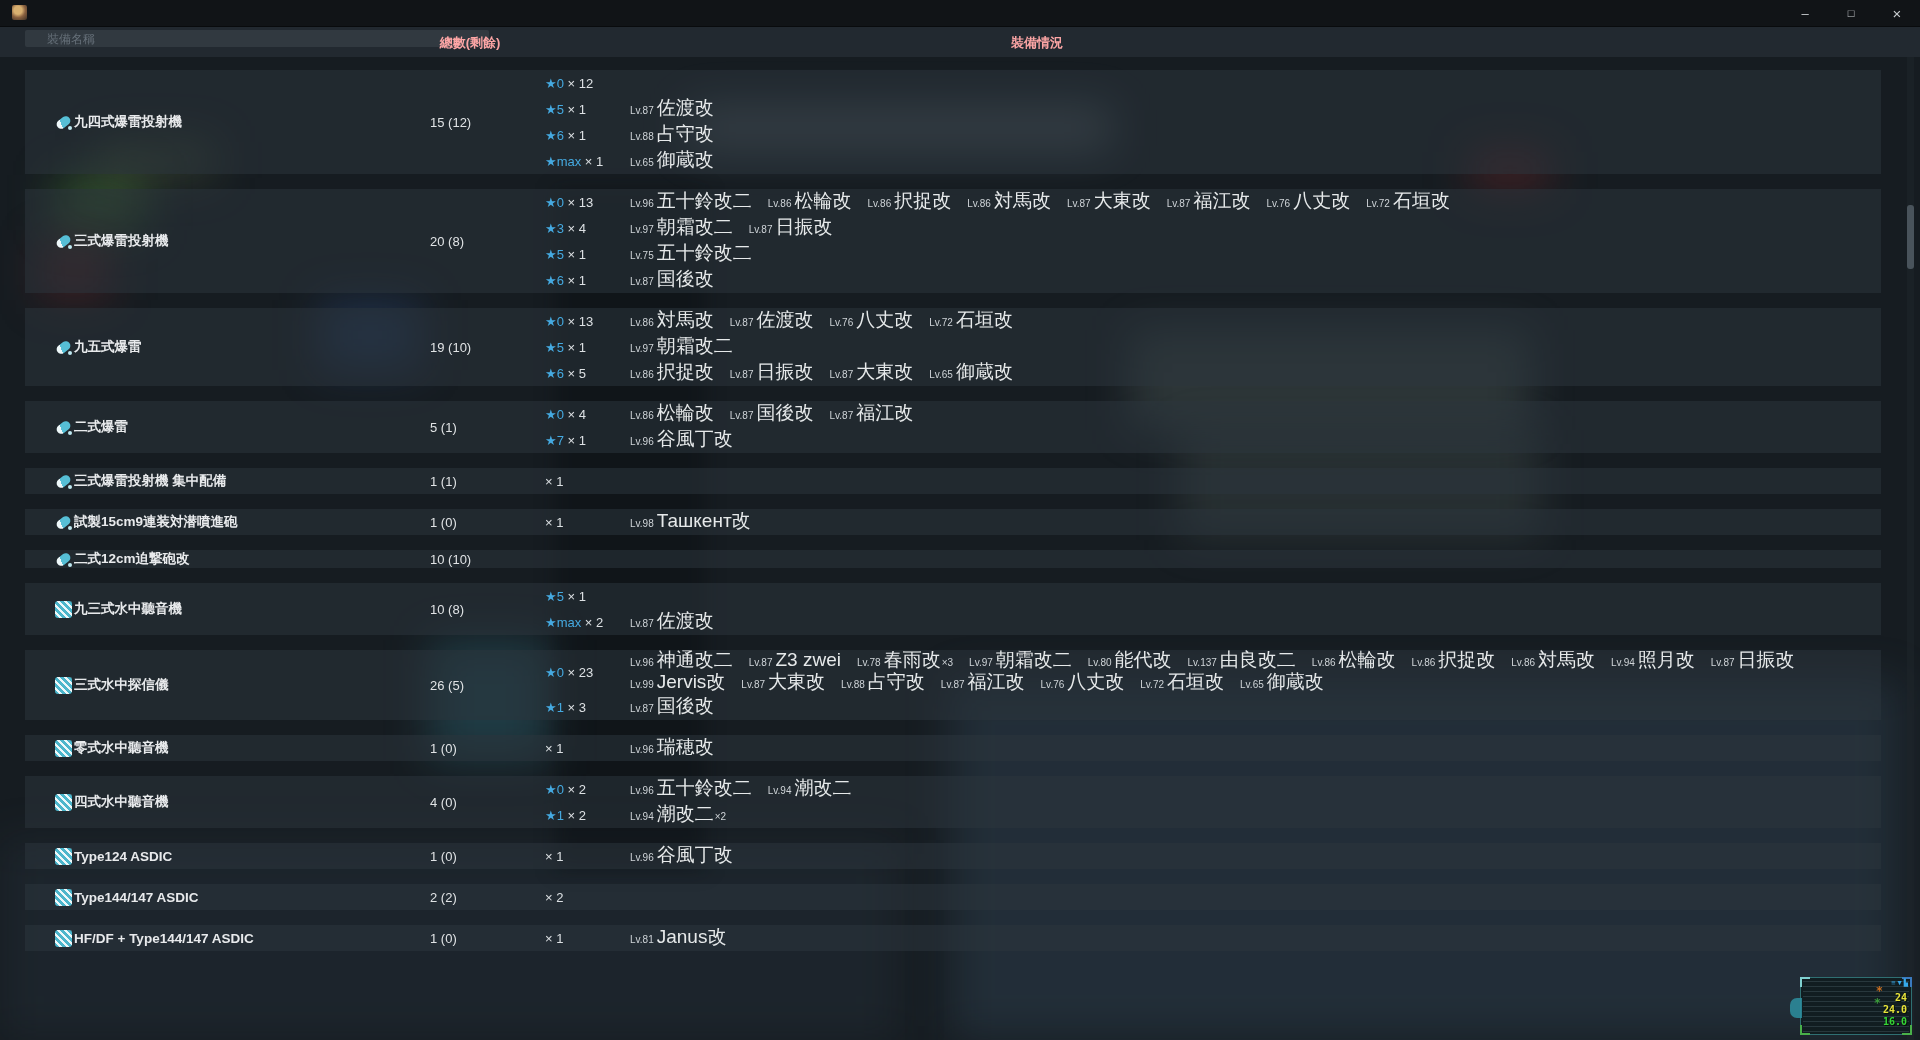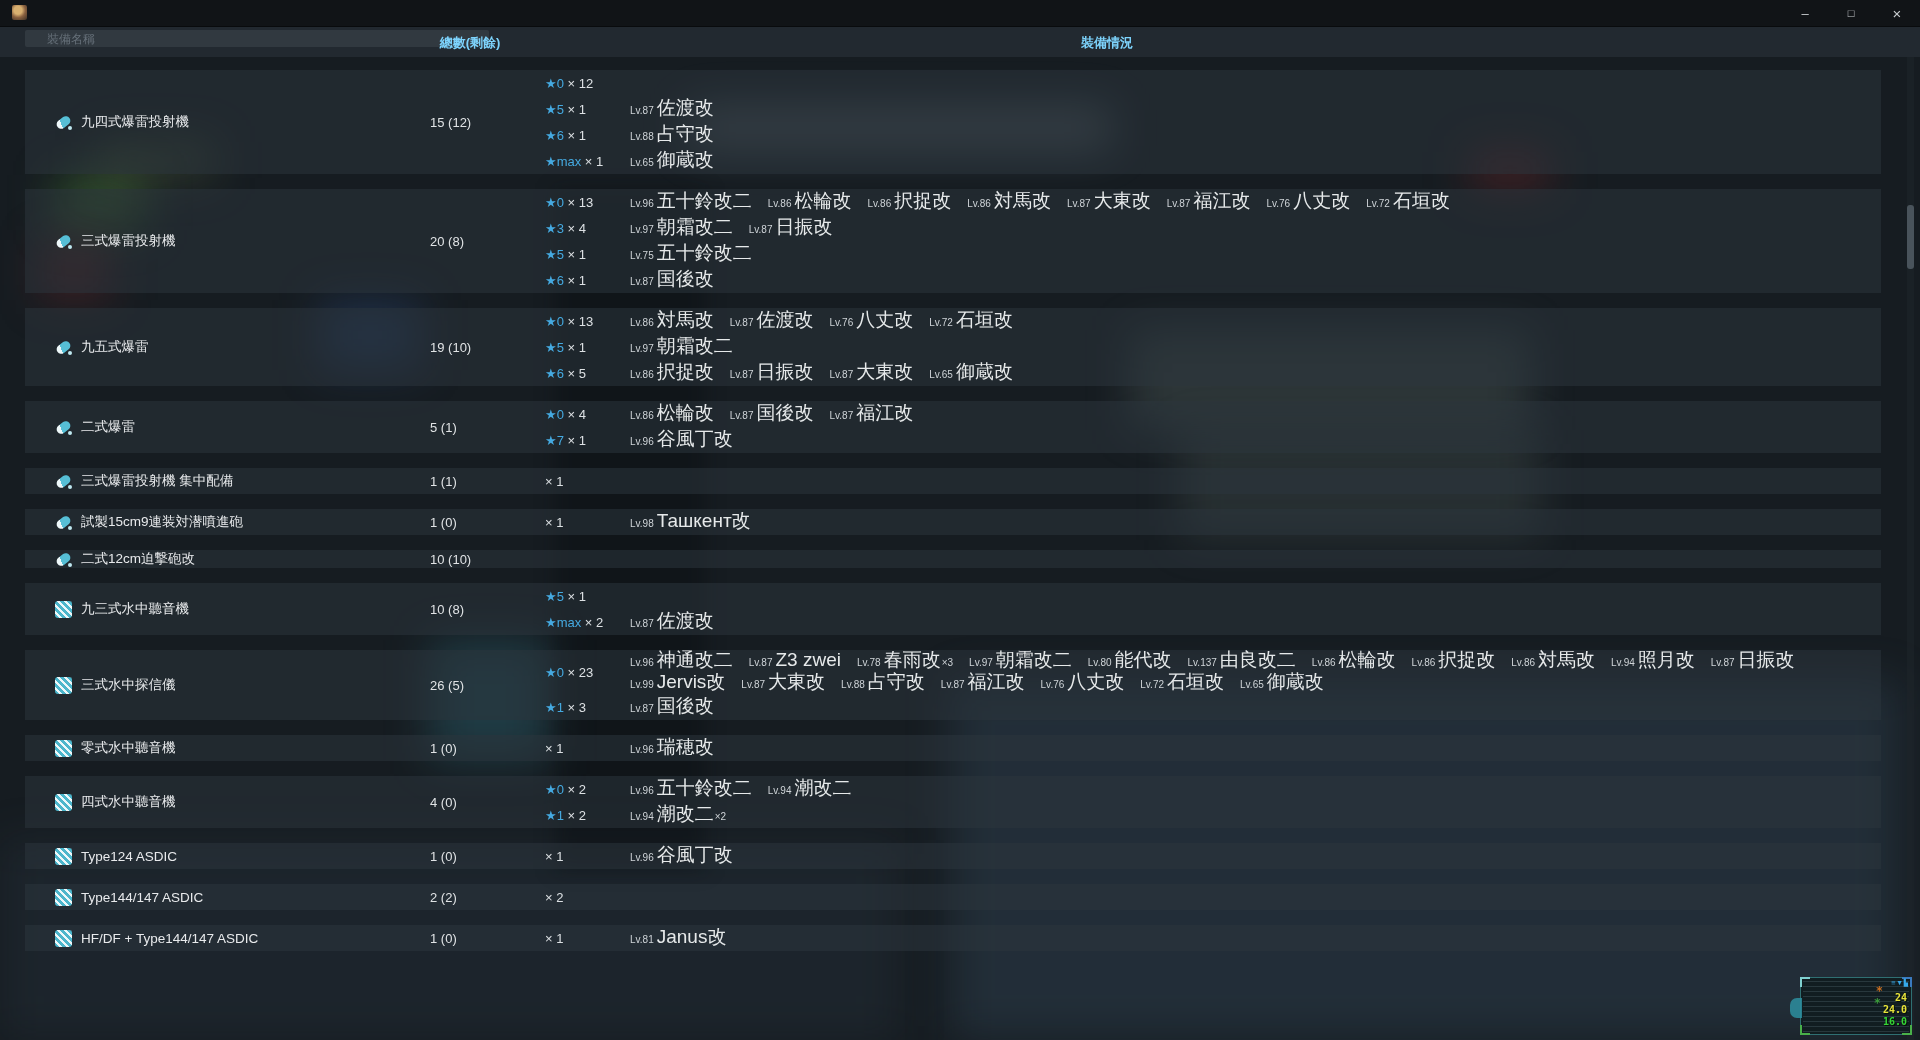--- a/index.html
+++ b/index.html
@@ -15,28 +15,28 @@
     justify-content:center;color:#c9cdd0;font-size:13px;cursor:default;}
   #btn-min{right:92px}#btn-max{right:46px;font-size:11px}#btn-close{right:0;font-size:15px}
   
   .toolbar{position:absolute;left:0;top:26px;width:100%;height:31px;
     background:rgba(38,45,52,.8);z-index:2;}
   .search{position:absolute;left:25px;top:30px;width:464px;height:17px;box-sizing:border-box;
     background:rgba(58,66,74,.65);border:none;border-radius:2px;color:#dfe3e6;
     padding:0 10px 0 22px;font-size:12px;outline:none;z-index:3;
     font-family:"Liberation Sans","DejaVu Sans",sans-serif;}
   .search::placeholder{color:#667079;}
-  .col-head{position:absolute;top:34px;font-weight:bold;font-size:13px;color:#7dd3fc;z-index:3;}
+  .col-head{position:absolute;top:34px;font-weight:bold;font-size:13px;color:#fca5a5;z-index:3;}
   #head-total{left:412px;width:116px;text-align:center;}
-  #head-status{left:993px;width:140px;text-align:right;font-family:Liberation Serif, serif;}
+  #head-status{left:967px;width:140px;text-align:center;font-family:Liberation Serif, serif;}
   
   .table{position:absolute;left:25px;top:70px;width:1856px;z-index:2;}
   .block{display:flex;align-items:center;margin-bottom:15px;background:rgba(44,54,62,.52);}
-  .cell-name{flex:0 0 380px;display:flex;align-items:center;gap:9px;
-    padding-left:30px;box-sizing:border-box;}
+  .cell-name{flex:0 0 380px;display:flex;align-items:center;gap:2px;
+    padding-left:30px;box-sizing:border-box;font-weight:bold;}
   .eq-name{font-size:13.5px;color:#e8eaec;}
   .cell-count{flex:0 0 140px;padding-left:25px;box-sizing:border-box;font-size:13px;color:#e0e3e5;}
   .cell-details{flex:1;padding-right:24px;}
   .lvl-line{display:flex;align-items:center;min-height:26px;}
   .lvl-label{flex:0 0 85px;color:#dde1e4;font-size:13px;white-space:nowrap;}
   .star{color:#45a9e0;}
   .ships{display:flex;flex-wrap:wrap;column-gap:16px;align-items:baseline;line-height:19px;}
   .ship{white-space:nowrap;}
   .lv{font-size:10px;color:#cfd4d8;margin-right:3px;}
   .sname{font-size:19px;color:#e6e9ea;}

